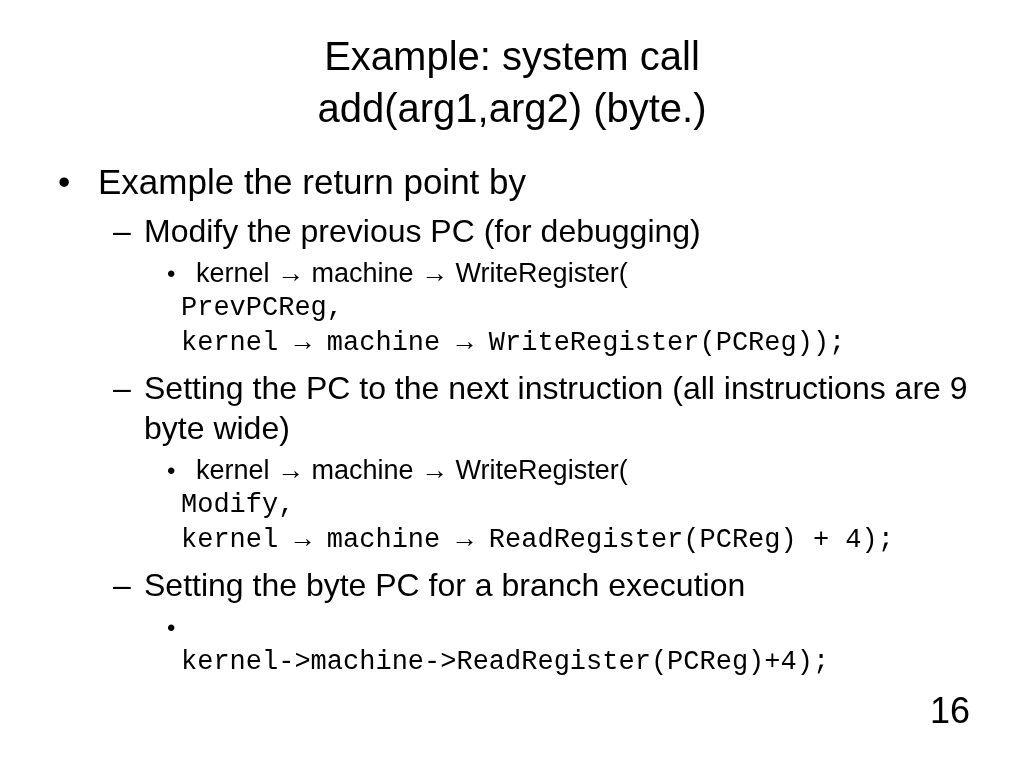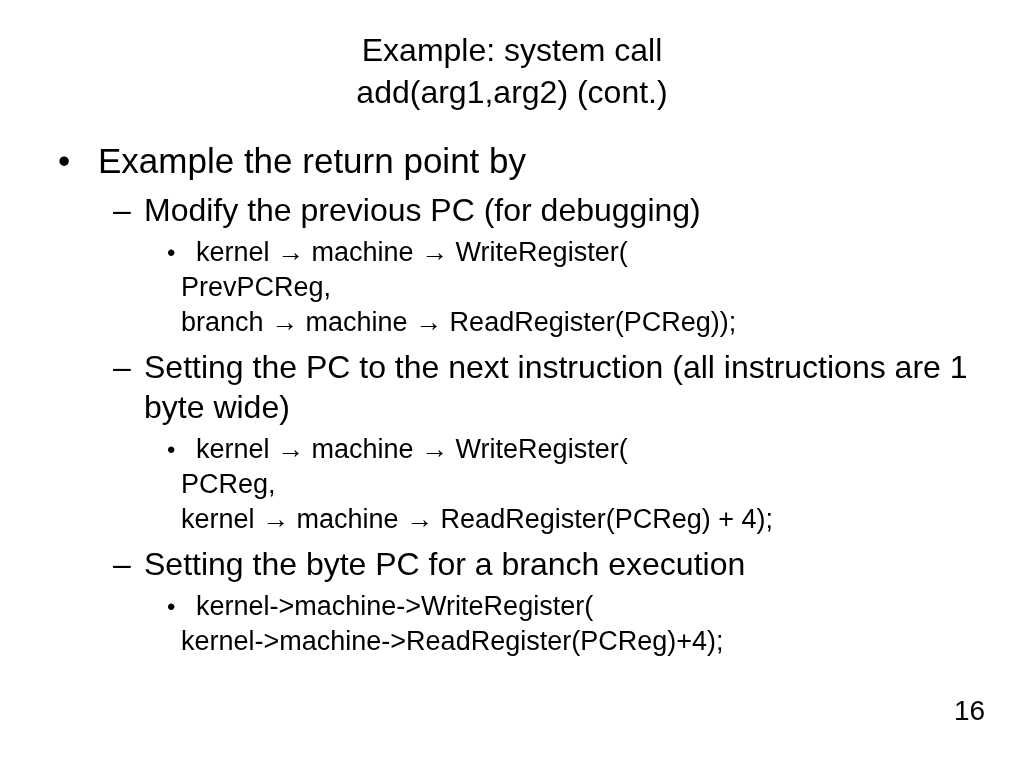--- a/index.html
+++ b/index.html
@@ -12,21 +12,21 @@
     width: 1024px;
     height: 768px;
     background: #ffffff;
     color: #000000;
     font-family: "Liberation Sans", sans-serif;
     overflow: hidden;
   }
   .title {
     padding-top: 30px;
     text-align: center;
-    font-size: 32px;
+    font-size: 40px;
     line-height: 1.3;
     font-weight: 400;
     letter-spacing: 0px;
   }
   .body {
     margin-top: 26px;
   }
   .line {
     display: flex;
     align-items: baseline;
@@ -57,79 +57,78 @@
     font-size: 27px;
     line-height: 35px;
     padding-left: 167px;
     padding-right: 16px;
     margin-top: 5px;
   }
   .lvl3 .marker { width: 29px; font-size: 24px; }
   .lvl3.cont {
     padding-left: 181px;
     margin-top: 0;
+    font-family: Liberation Mono, monospace;
   }
   .page-number {
     position: absolute;
     left: 930px;
     top: 696px;
-    font-size: 28px;
+    font-size: 36px;
     line-height: 30px;
-    margin-left: 24px;
   }
 </style>
 </head>
 <body>
 
 <div class="slide">
   <div class="title">
     <div>Example: system call</div>
-    <div>add(arg1,arg2) (cont.)</div>
+    <div>add(arg1,arg2) (byte.)</div>
   </div>
 
   <div class="body" id="bullet-container">
       <div class="line lvl1">
         <span class="marker">•</span>
         <span class="txt">Example the return point by</span>
       </div>
       <div class="line lvl2">
         <span class="marker">–</span>
         <span class="txt">Modify the previous PC (for debugging)</span>
       </div>
       <div class="line lvl3">
         <span class="marker">•</span>
         <span class="txt">kernel → machine → WriteRegister(</span>
       </div>
       <div class="line lvl3 cont">
         <span class="txt">PrevPCReg,</span>
       </div>
       <div class="line lvl3 cont">
-        <span class="txt">branch → machine → ReadRegister(PCReg));</span>
+        <span class="txt">kernel → machine → WriteRegister(PCReg));</span>
       </div>
       <div class="line lvl2">
         <span class="marker">–</span>
-        <span class="txt">Setting the PC to the next instruction (all instructions are 1 byte wide)</span>
+        <span class="txt">Setting the PC to the next instruction (all instructions are 9 byte wide)</span>
       </div>
       <div class="line lvl3">
         <span class="marker">•</span>
         <span class="txt">kernel → machine → WriteRegister(</span>
       </div>
       <div class="line lvl3 cont">
-        <span class="txt">PCReg,</span>
+        <span class="txt">Modify,</span>
       </div>
       <div class="line lvl3 cont">
         <span class="txt">kernel → machine → ReadRegister(PCReg) + 4);</span>
       </div>
       <div class="line lvl2">
         <span class="marker">–</span>
         <span class="txt">Setting the byte PC for a branch execution</span>
       </div>
       <div class="line lvl3">
         <span class="marker">•</span>
-        <span class="txt">kernel-&gt;machine-&gt;WriteRegister(</span>
       </div>
       <div class="line lvl3 cont">
         <span class="txt">kernel-&gt;machine-&gt;ReadRegister(PCReg)+4);</span>
       </div>
     </div>
 
   <div class="page-number">16</div>
 </div>
 
 </body></html>

